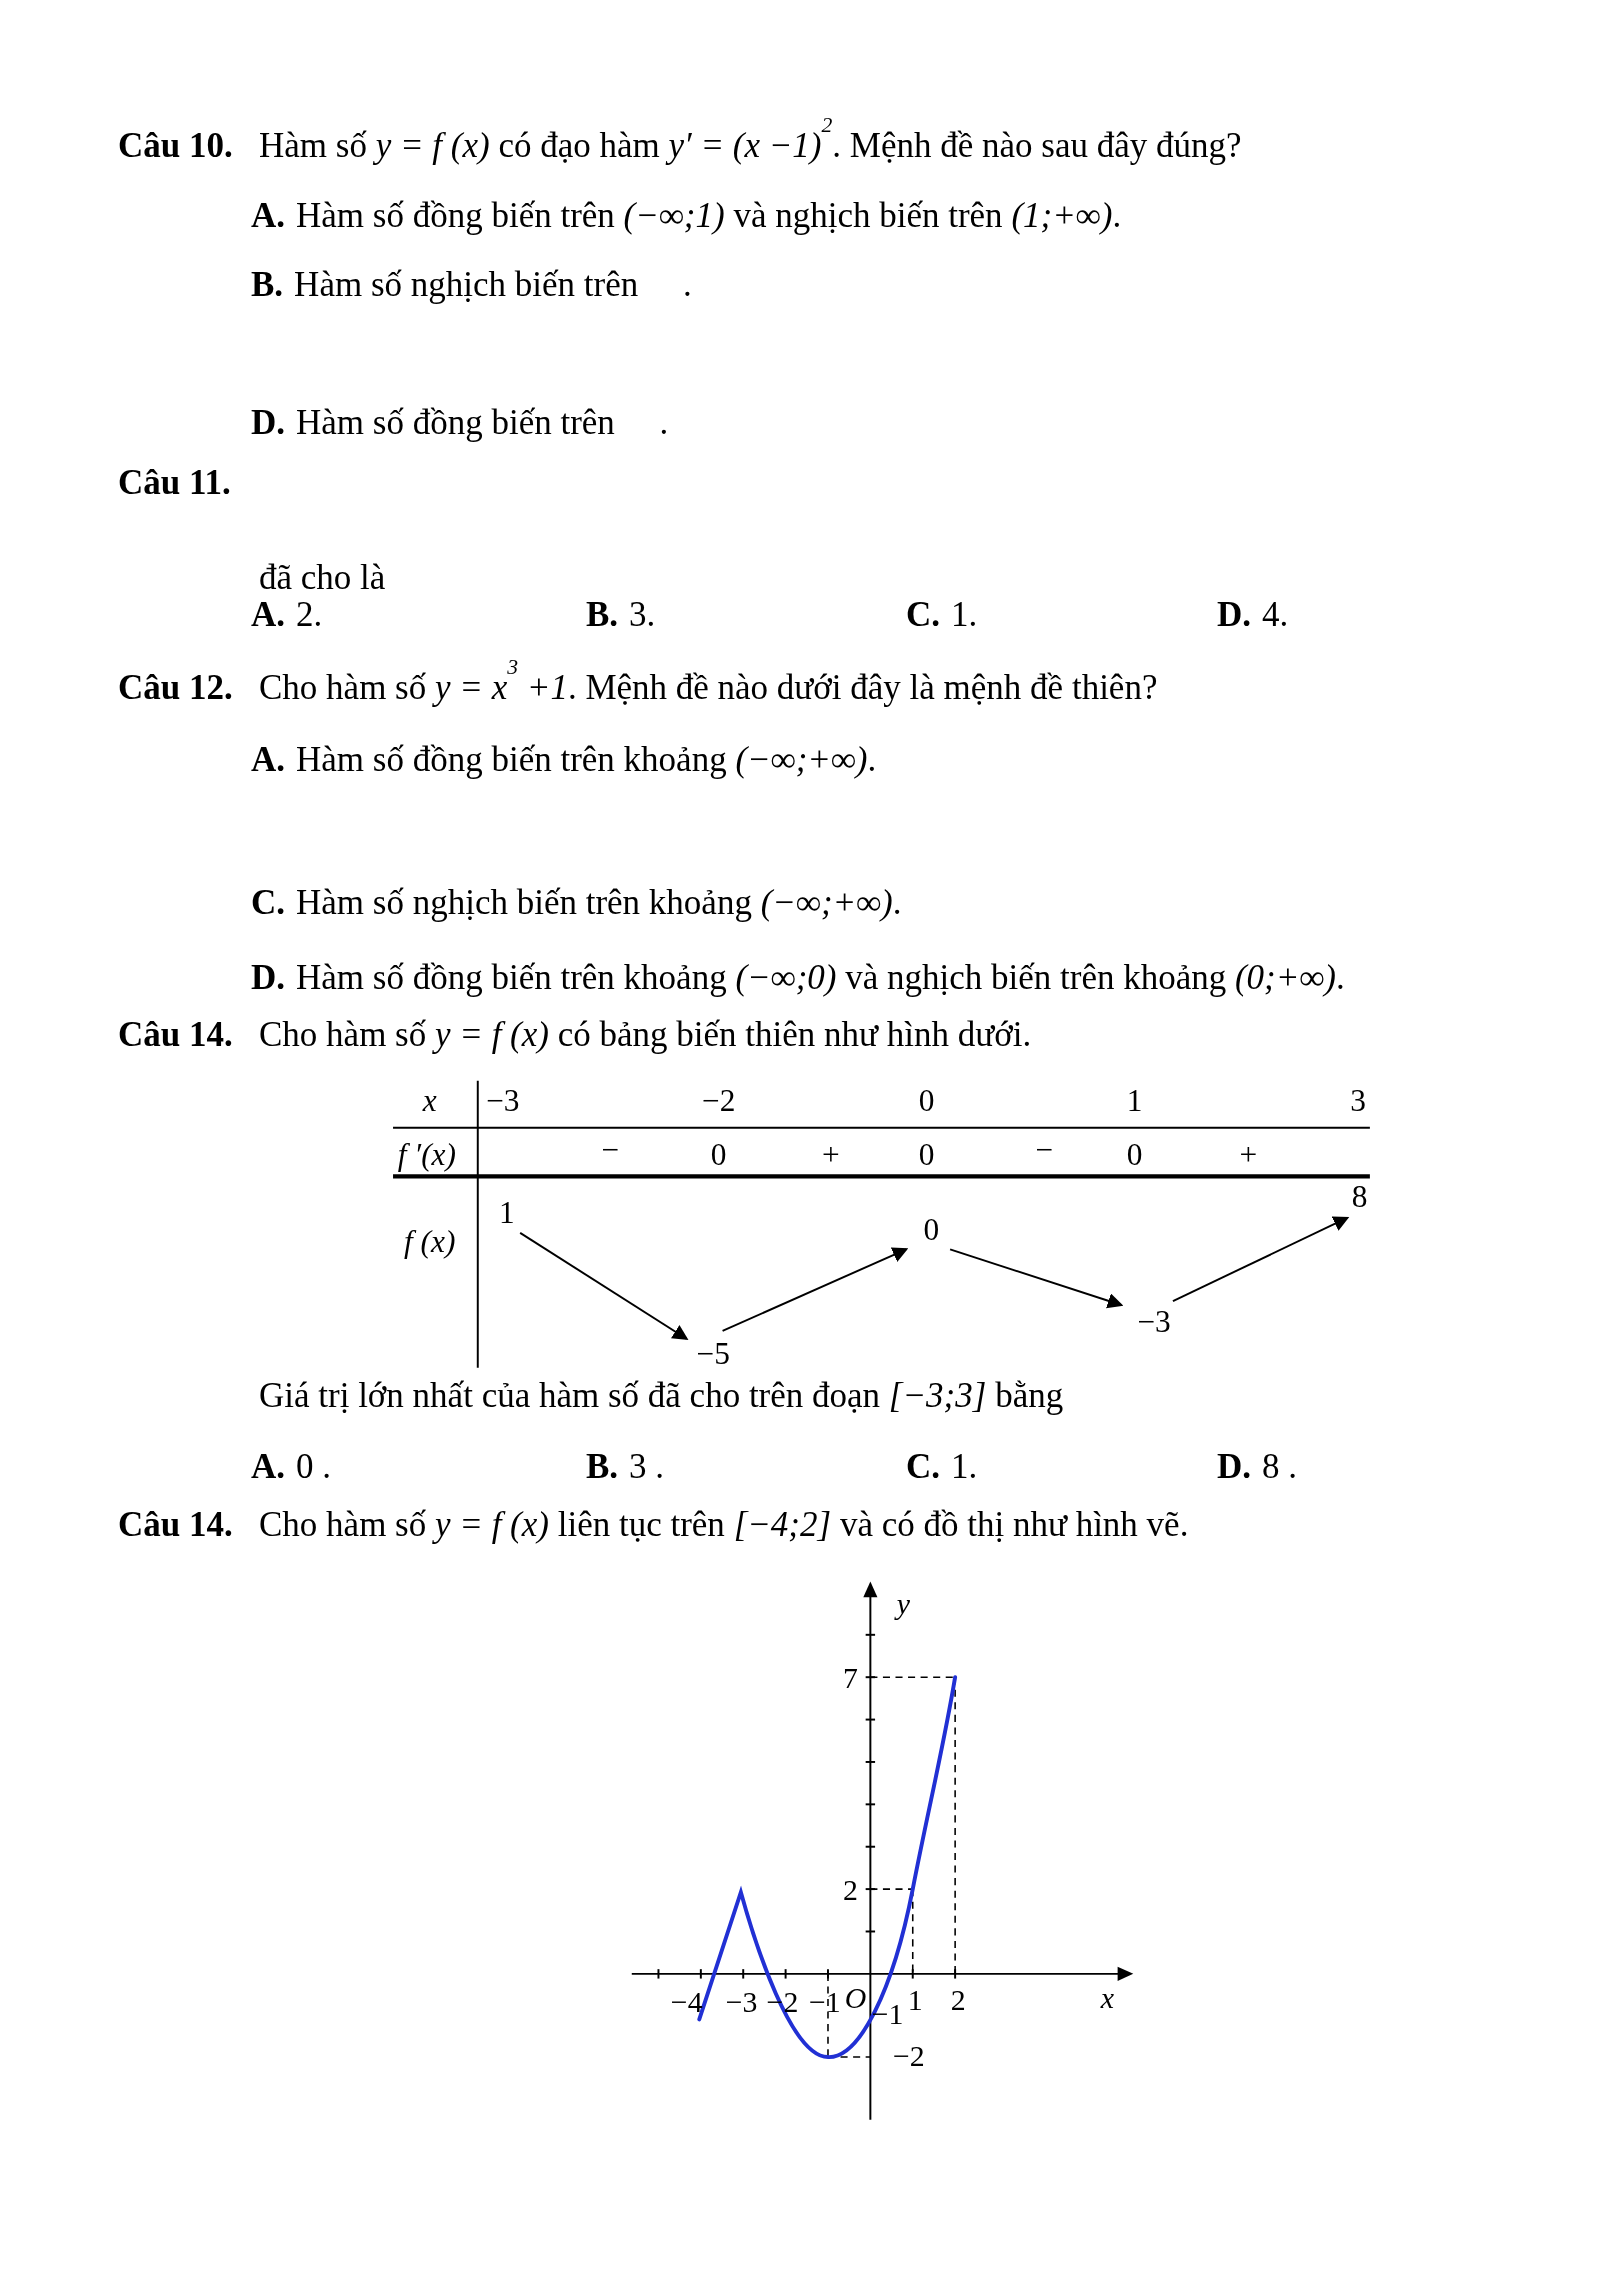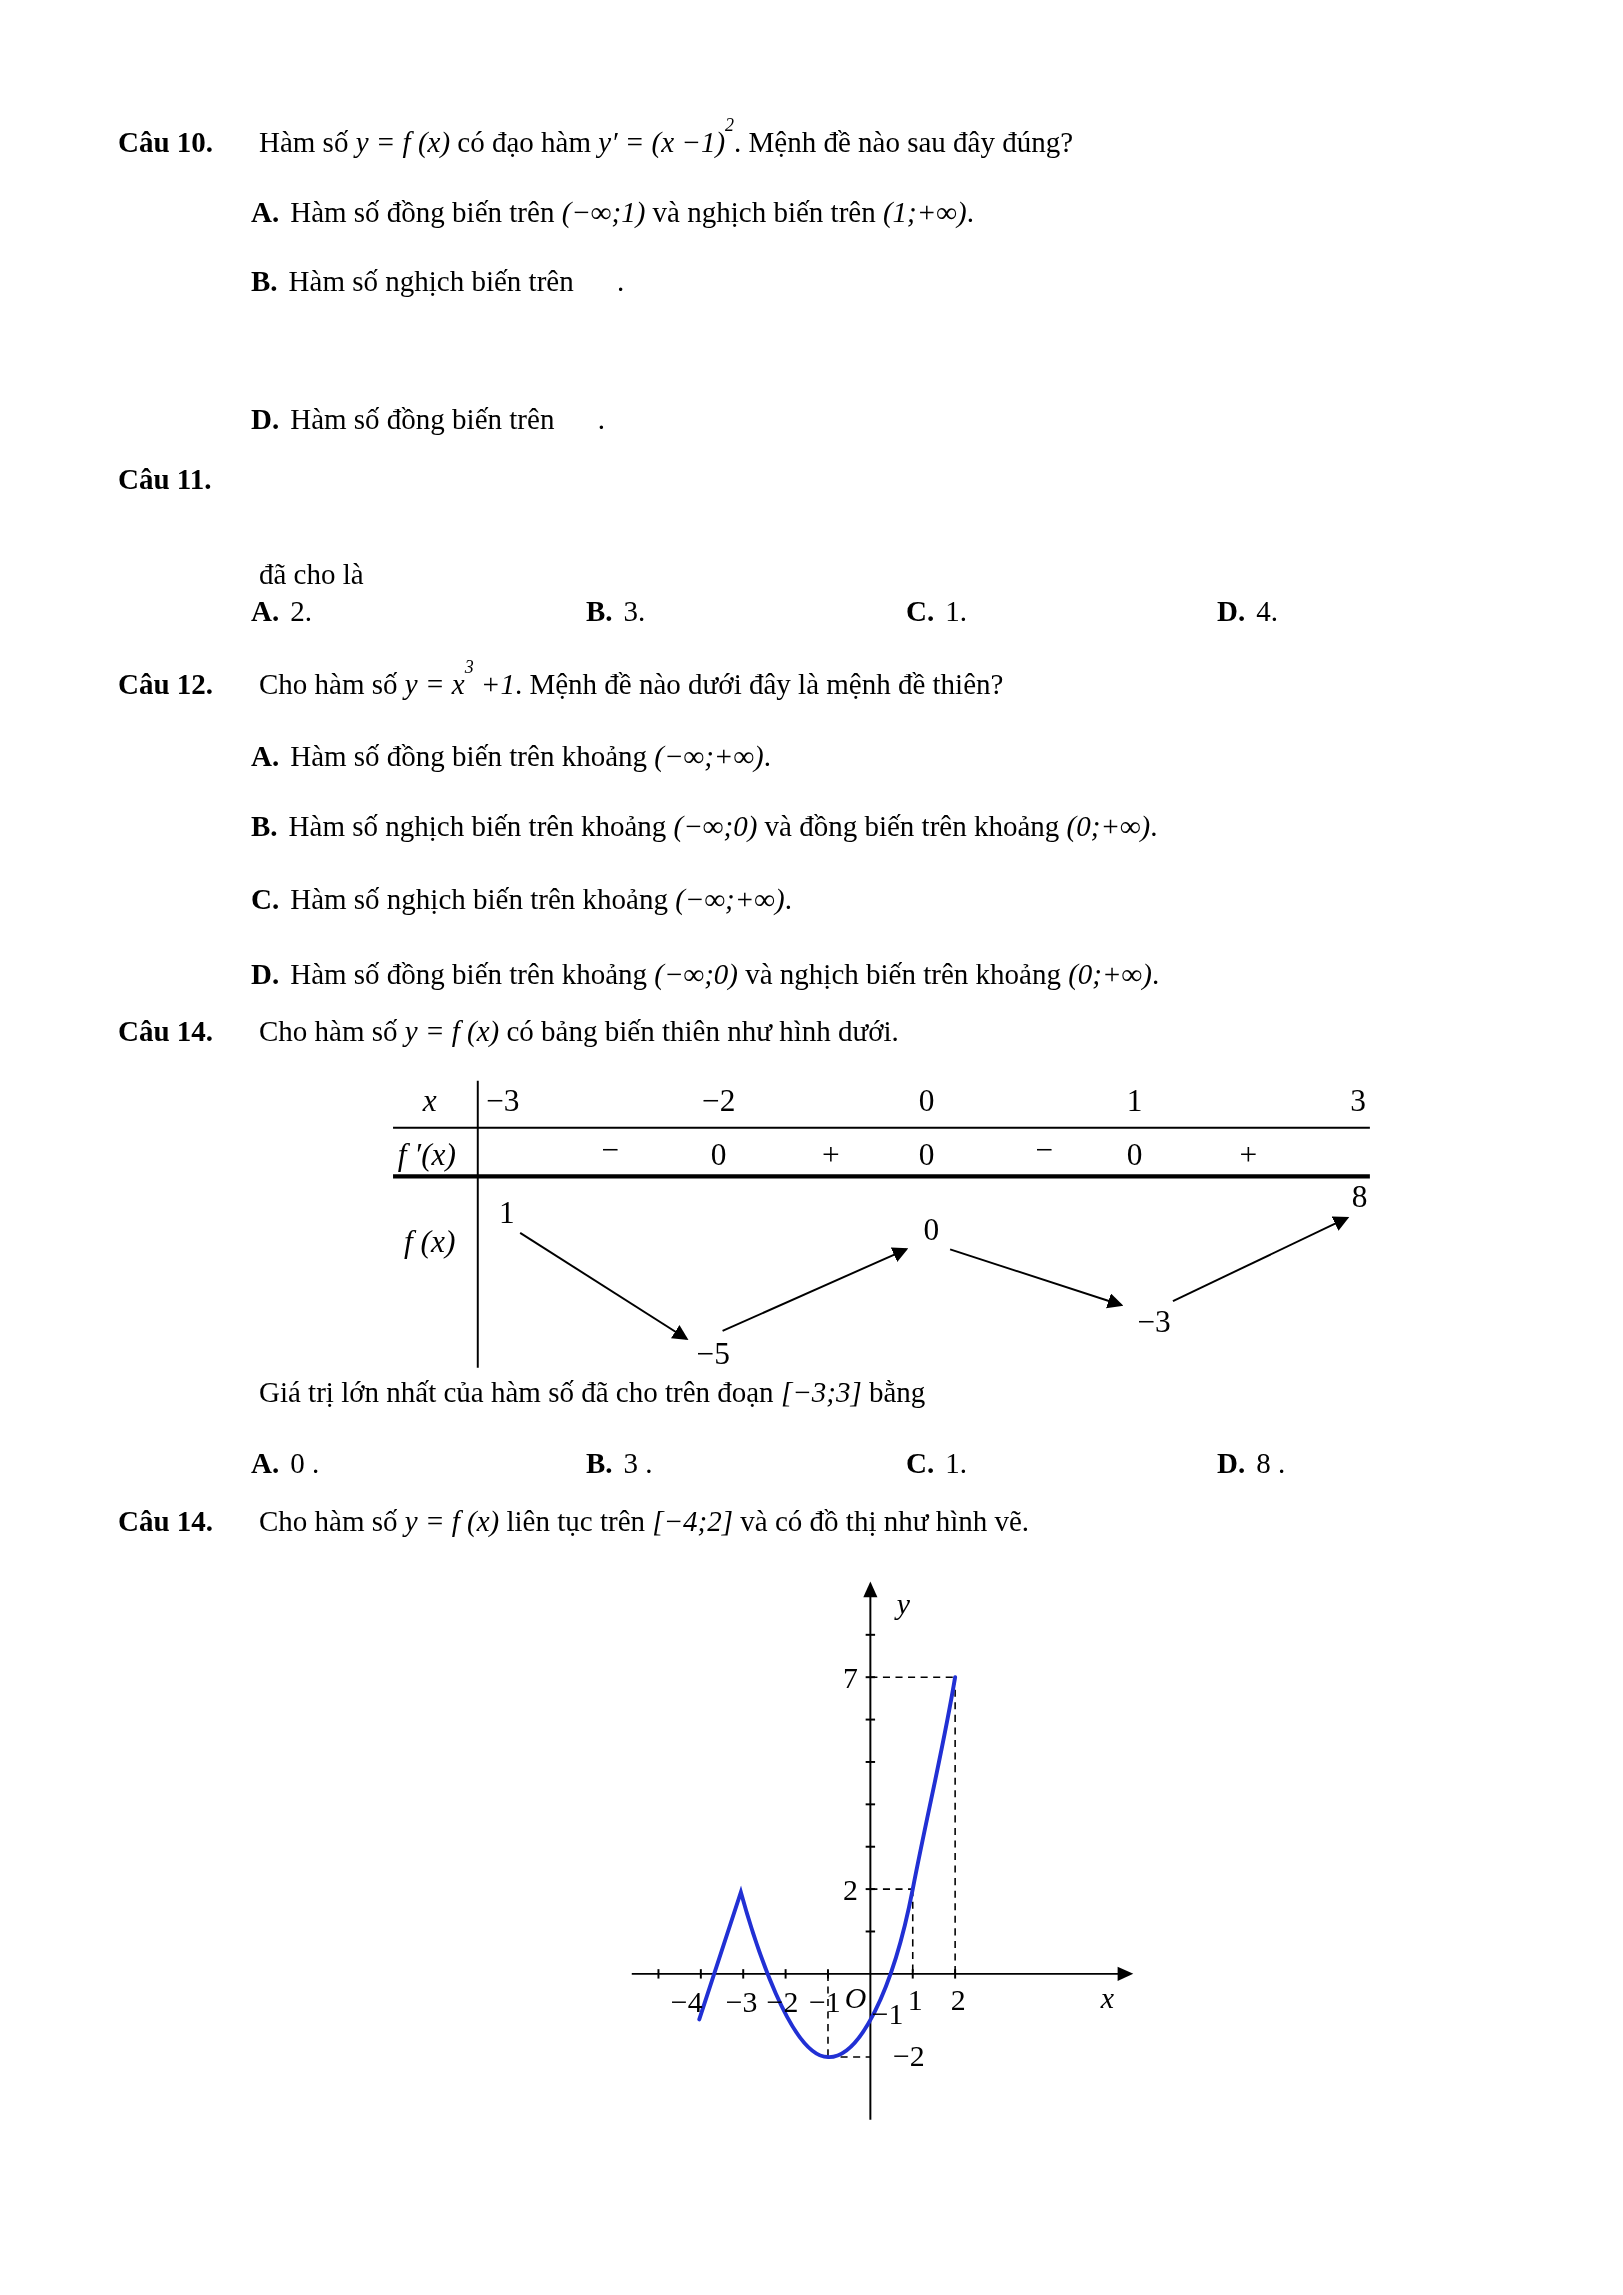--- a/index.html
+++ b/index.html
@@ -1,18 +1,18 @@
 <!DOCTYPE html>
 <html style="font-size:12.6px"><head>
 <meta charset="utf-8">
 <style>
   html,body{margin:0;padding:0;background:#ffffff;}
   .page{position:relative;width:1623px;height:2295px;background:#ffffff;overflow:hidden;
         font-family:"Liberation Serif","DejaVu Serif",serif;color:#000;}
-  .line{position:absolute;left:0;width:100%;height:55px;white-space:nowrap;font-size:29px;}
+  .line{position:absolute;left:0;width:100%;height:55px;white-space:nowrap;font-size:35px;}
   .lbl{position:absolute;left:118px;font-weight:700;}
   .txt{position:absolute;left:259px;}
   .opt{position:absolute;left:251px;text-align:right;}
   .opt b{font-weight:700;margin-right:11px;}
   .m{font-style:italic;}
   sup{font-size:0.62em;position:relative;top:-0.58em;line-height:0;}
   .gap{display:inline-block;width:36px;}
   .fig{position:absolute;}
   .fig text{font-family:"Liberation Serif","DejaVu Serif",serif;font-size:40px;fill:#000;}
   .fig .it{font-style:italic;}
@@ -49,23 +49,20 @@
     <span class="opt" style="left:906px"><b>C.</b><span><span>1.</span></span></span>
     <span class="opt" style="left:1217px"><b>D.</b><span><span>4.</span></span></span>
   </div>
 
   <div class="line" style="top:668px">
     <span class="lbl">Câu 12.</span>
     <span class="txt"><span>Cho hàm số </span><span class="m">y = x</span><sup class="m">3</sup><span class="m"> +1</span><span>. Mệnh đề nào dưới đây là mệnh đề thiên?</span></span>
   </div>
   <div class="line" style="top:740px">
     <span class="opt"><b>A.</b><span><span>Hàm số đồng biến trên khoảng </span><span class="m">(−∞;+∞)</span><span>.</span></span></span>
-  </div>
-  <div class="line" style="top:810px">
-    <span class="opt"><b>B.</b><span><span>Hàm số nghịch biến trên khoảng </span><span class="m">(−∞;0)</span><span> và đồng biến trên khoảng </span><span class="m">(0;+∞)</span><span>.</span></span></span>
   </div>
   <div class="line" style="top:883px">
     <span class="opt"><b>C.</b><span><span>Hàm số nghịch biến trên khoảng </span><span class="m">(−∞;+∞)</span><span>.</span></span></span>
   </div>
   <div class="line" style="top:958px">
     <span class="opt"><b>D.</b><span><span>Hàm số đồng biến trên khoảng </span><span class="m">(−∞;0)</span><span> và nghịch biến trên khoảng </span><span class="m">(0;+∞)</span><span>.</span></span></span>
   </div>
 
   <div class="line" style="top:1015px">
     <span class="lbl">Câu 14.</span>

